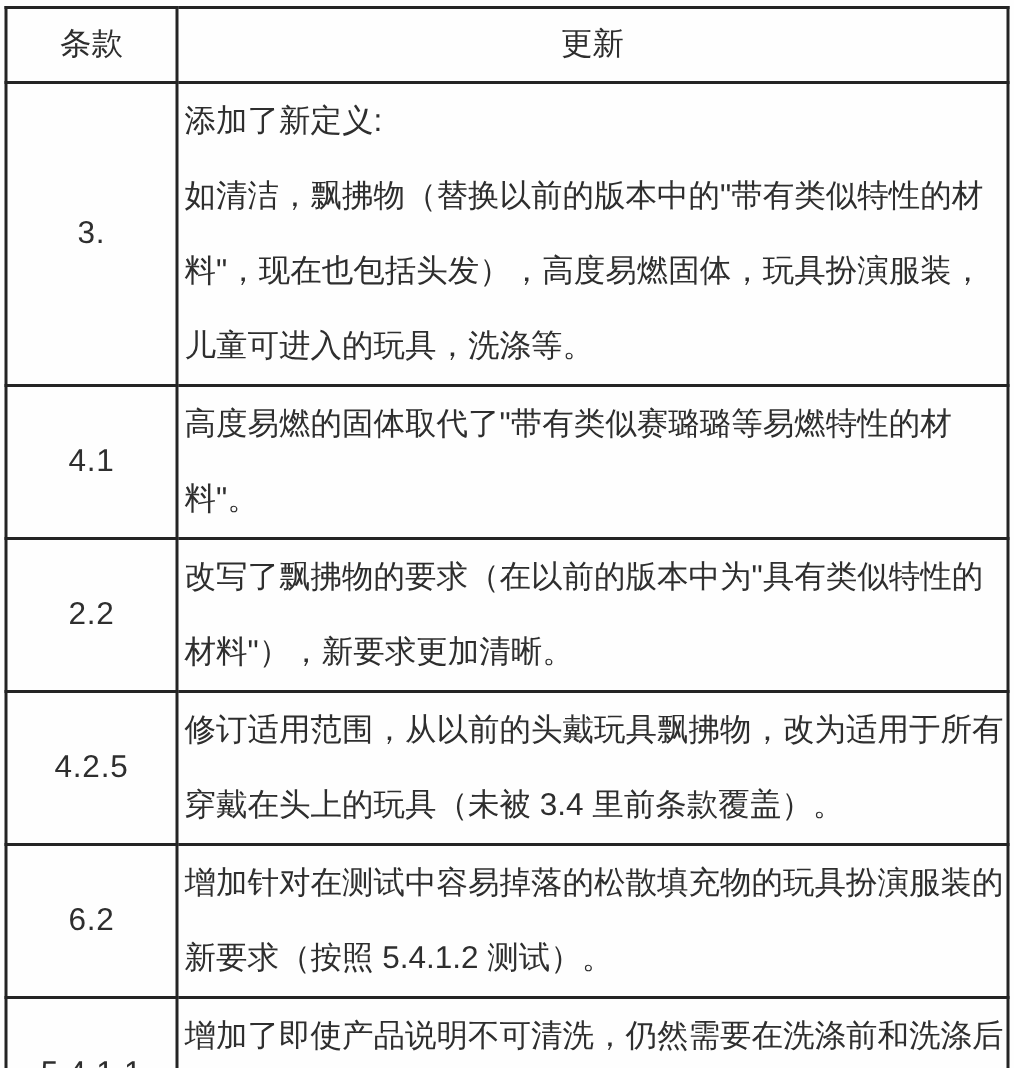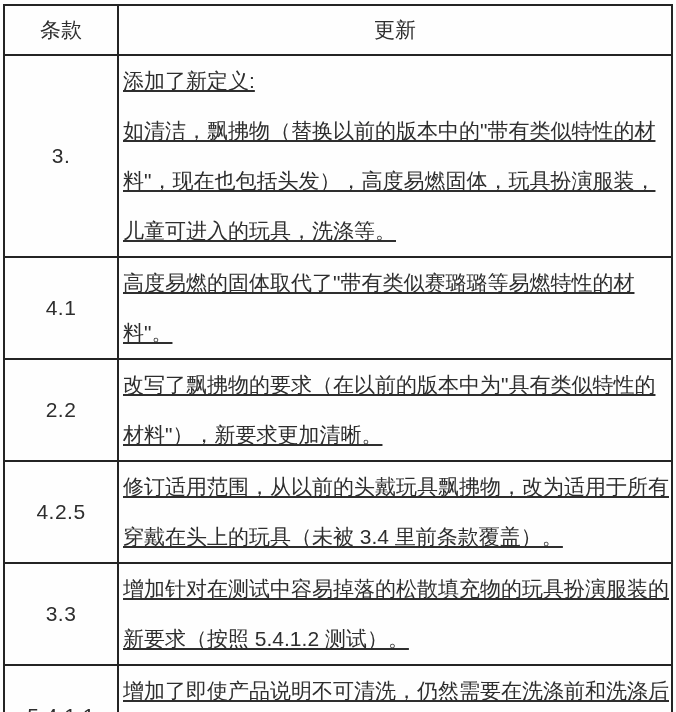--- a/index.html
+++ b/index.html
@@ -44,21 +44,20 @@
   tr.header-row { height: 50px; }
   td.clause-cell {
     text-align: center;
     line-height: 26px;
     padding: 0 2px;
     letter-spacing: 0.5px;
   }
   td.update-cell {
     text-align: left;
     padding: 0 2px 0 4px;
-    text-decoration: underline;
   }
   td.update-cell p {
     margin: 0;
     line-height: 50px;
   }
   tr.row-3      { height: 200px; }
   tr.row-4-1    { height: 50px; }
   tr.row-4-2    { height: 100px; }
   tr.row-4-2-5  { height: 100px; }
   tr.row-4-3    { height: 100px; }
@@ -99,21 +98,21 @@
           <p>改写了飘拂物的要求（在以前的版本中为"具有类似特性的材料"），新要求更加清晰。</p>
         </td>
       </tr>
       <tr class="row-4-2-5">
         <td class="clause-cell">4.2.5</td>
         <td class="update-cell">
           <p>修订适用范围，从以前的头戴玩具飘拂物，改为适用于所有穿戴在头上的玩具（未被 3.4 里前条款覆盖）。</p>
         </td>
       </tr>
       <tr class="row-4-3">
-        <td class="clause-cell">3.3</td>
+        <td class="clause-cell">6.2</td>
         <td class="update-cell">
           <p>增加针对在测试中容易掉落的松散填充物的玩具扮演服装的新要求（按照 5.4.1.2 测试）。</p>
         </td>
       </tr>
       <tr class="row-5-4-1-1">
         <td class="clause-cell">5.4.1.1</td>
         <td class="update-cell">
           <p>增加了即使产品说明不可清洗，仍然需要在洗涤前和洗涤后测试玩具扮演服装的要求。</p>
         </td>
       </tr>

